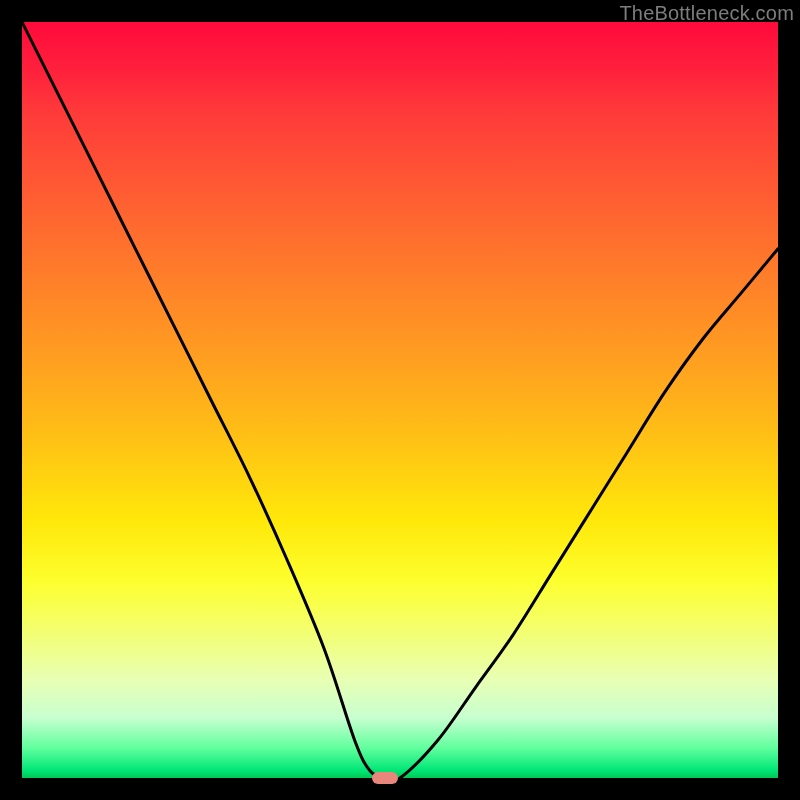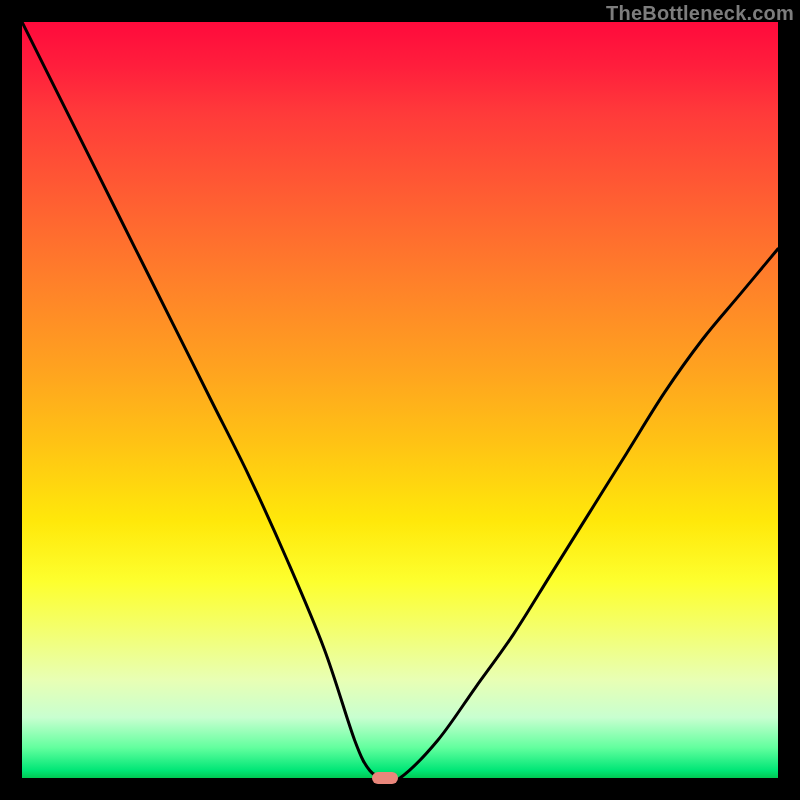--- a/index.html
+++ b/index.html
@@ -57,21 +57,21 @@
     height: 12px;
     border-radius: 6px;
     background: #e9867b;
     transform: translate(-50%, -50%);
   }
   .watermark {
     position: absolute;
     top: 2px;
     right: 6px;
     font-size: 20px;
-    font-weight: 700;
+    font-weight: 400;
     color: #7d7d7d;
     letter-spacing: 0.2px;
     user-select: none;
   }
 </style>
 </head>
 <body>
 
 <div class="frame">
   <div class="plot">

